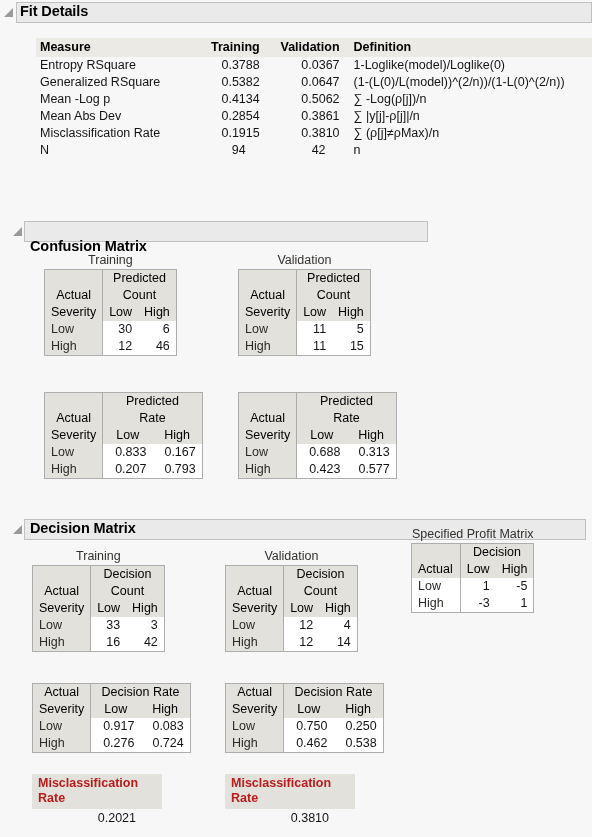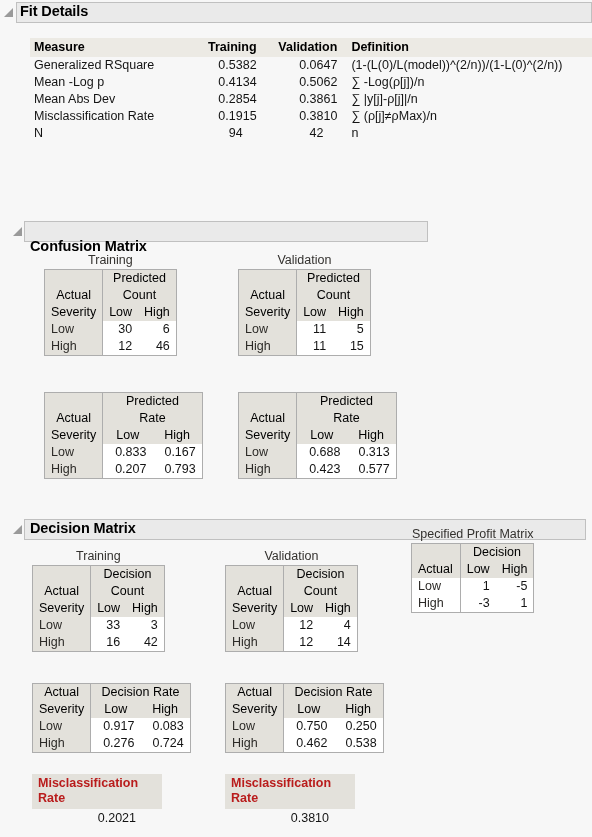--- a/index.html
+++ b/index.html
@@ -126,30 +126,36 @@
     color: #141414;
   }
 </style>
 </head>
 <body>
 
 <div class="outline-bar" style="left:16px; top:2px; width:576px;"></div>
 <div class="tri" style="left:4px; top:8px;"></div>
 <div class="outline-title" style="left:20px; top:3px;">Fit Details</div>
 
-<table class="fit-table" style="left:30px; top:38px;">
+<table class="fit-table" style="left:36px; top:38px;">
   <thead>
     <tr>
       <th class="fit-measure" style="width:152px;">Measure</th>
       <th class="fit-num" style="width:76px;">Training</th>
       <th class="fit-num" style="width:78px;">Validation</th>
       <th class="fit-def" style="width:255px;">Definition</th>
     </tr>
   </thead>
   <tbody>
+    <tr>
+      <td class="fit-measure">Entropy RSquare</td>
+      <td class="fit-num">0.3788</td>
+      <td class="fit-num">0.0367</td>
+      <td class="fit-def">1-Loglike(model)/Loglike(0)</td>
+    </tr>
     <tr>
       <td class="fit-measure">Generalized RSquare</td>
       <td class="fit-num">0.5382</td>
       <td class="fit-num">0.0647</td>
       <td class="fit-def">(1-(L(0)/L(model))^(2/n))/(1-L(0)^(2/n))</td>
     </tr>
     <tr>
       <td class="fit-measure">Mean -Log p</td>
       <td class="fit-num">0.4134</td>
       <td class="fit-num">0.5062</td>

